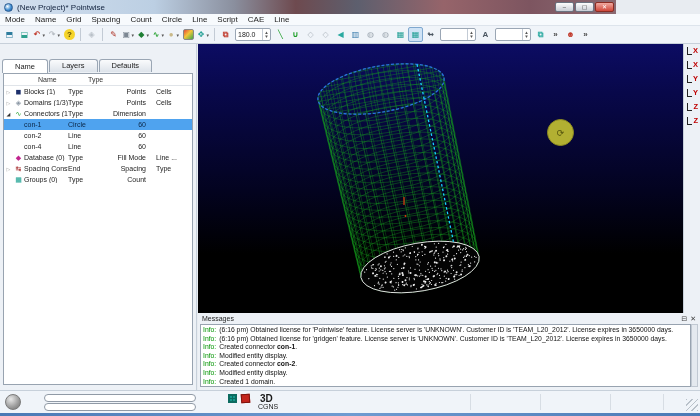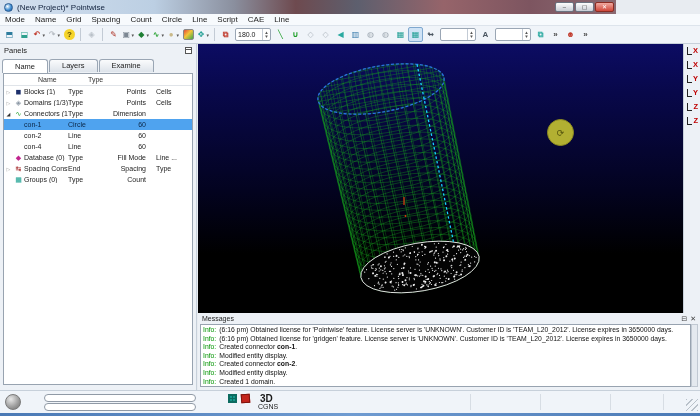--- a/index.html
+++ b/index.html
@@ -242,28 +242,24 @@
     </span>
     <span class="tbtn">
       <span class="bgchip" style="color: rgb(192, 57, 43);">☻</span>
     </span>
     <span class="tbtn">
       <span class="bgchip" style="color: rgb(68, 68, 68);">»</span>
     </span>
   </div>
 
 <div id="left-panel" class="abs">
-  <div id="panel-header" class="abs">
-    <span>Panels</span>
-    <span id="pin-icon"></span>
-  </div>
   <div id="panel-tabs" class="abs">
       <span class="tab active">Name</span>
       <span class="tab">Layers</span>
-      <span class="tab">Examine</span>
+      <span class="tab">Defaults</span>
     </div>
   <div id="tree-box" class="abs">
     <div id="tree-header">
       <span class="h-name">Name</span>
       <span class="h-type">Type</span>
     </div>
     <div id="tree-rows">
         <div class="trow">
           <span class="t-exp">▷</span>
           <span class="t-ico" style="color: rgb(28, 47, 107);">◼</span>

